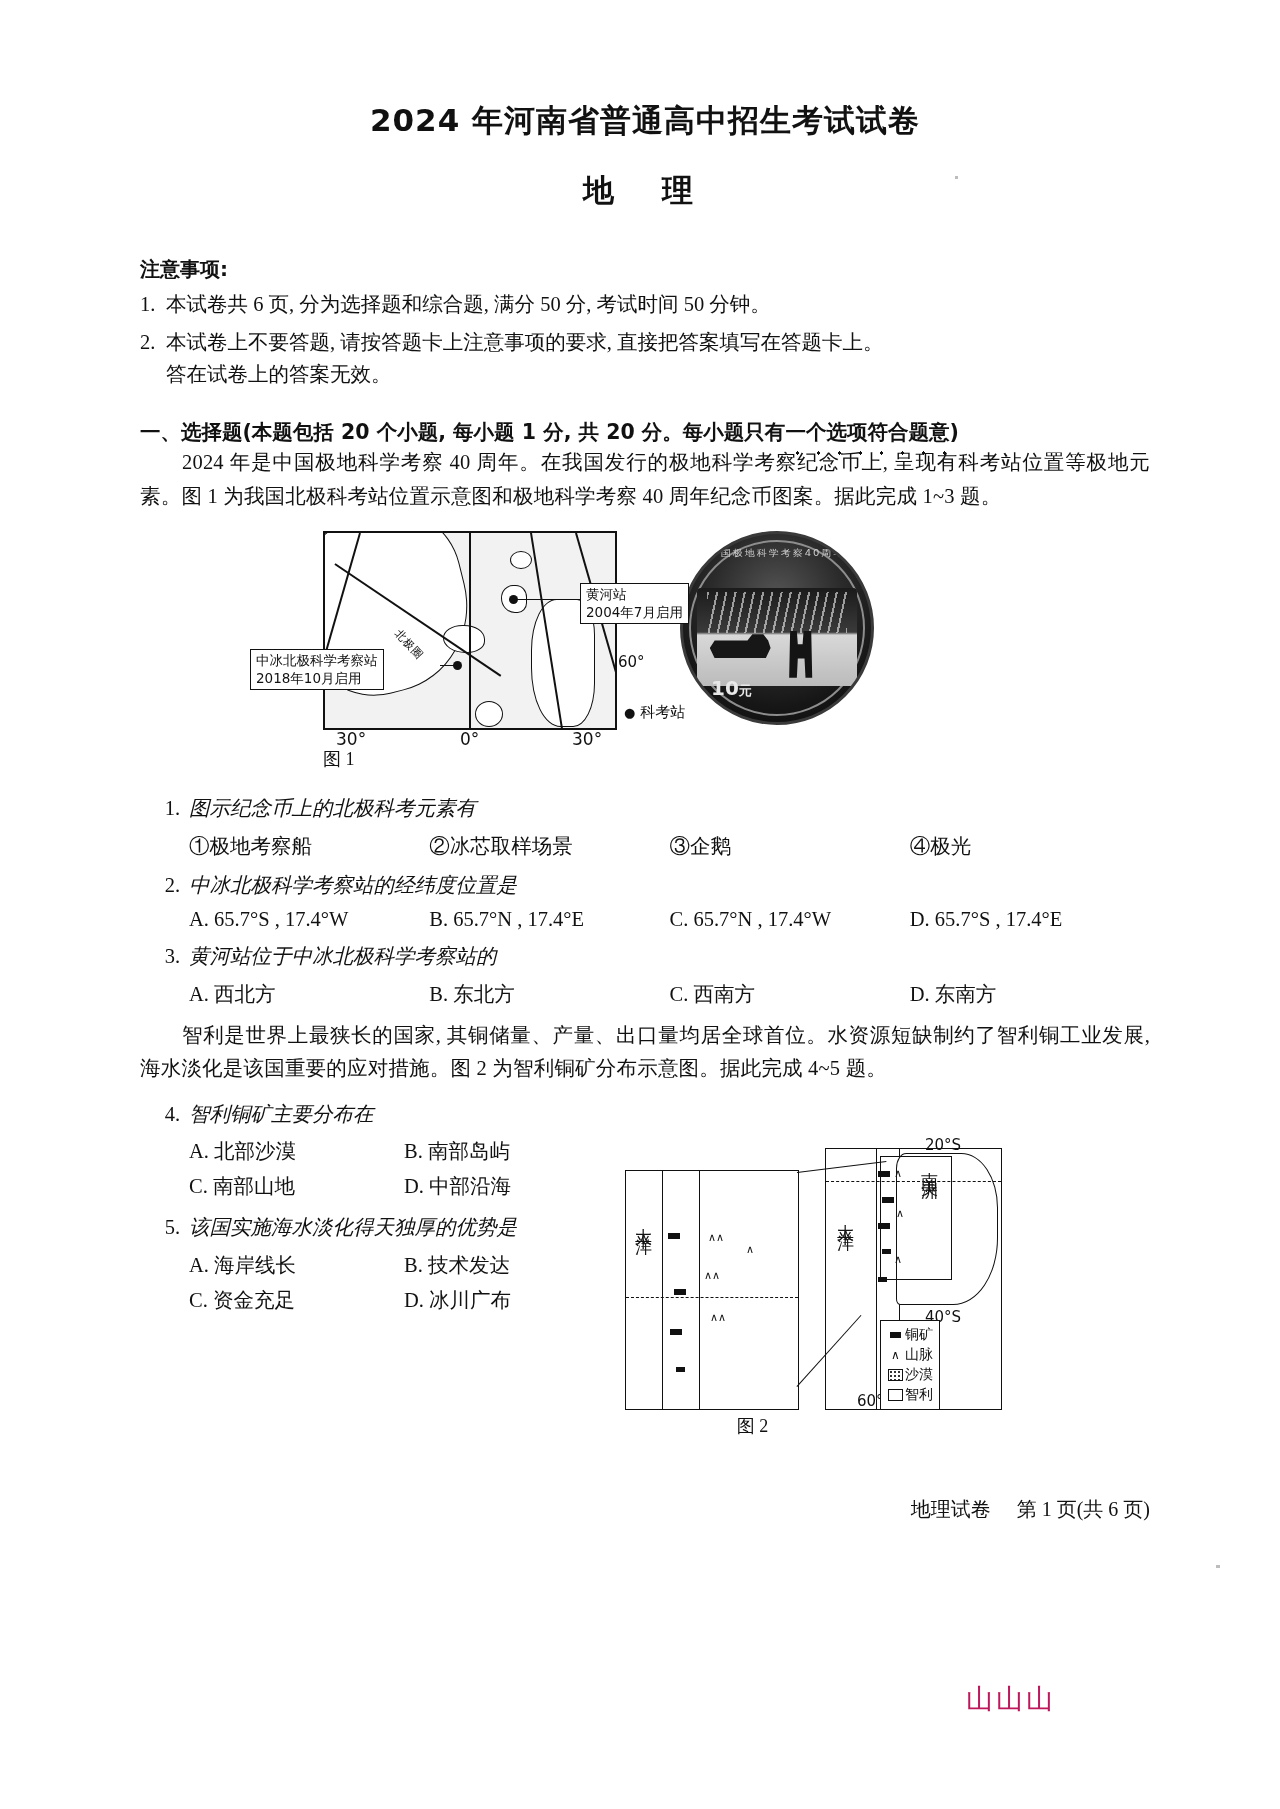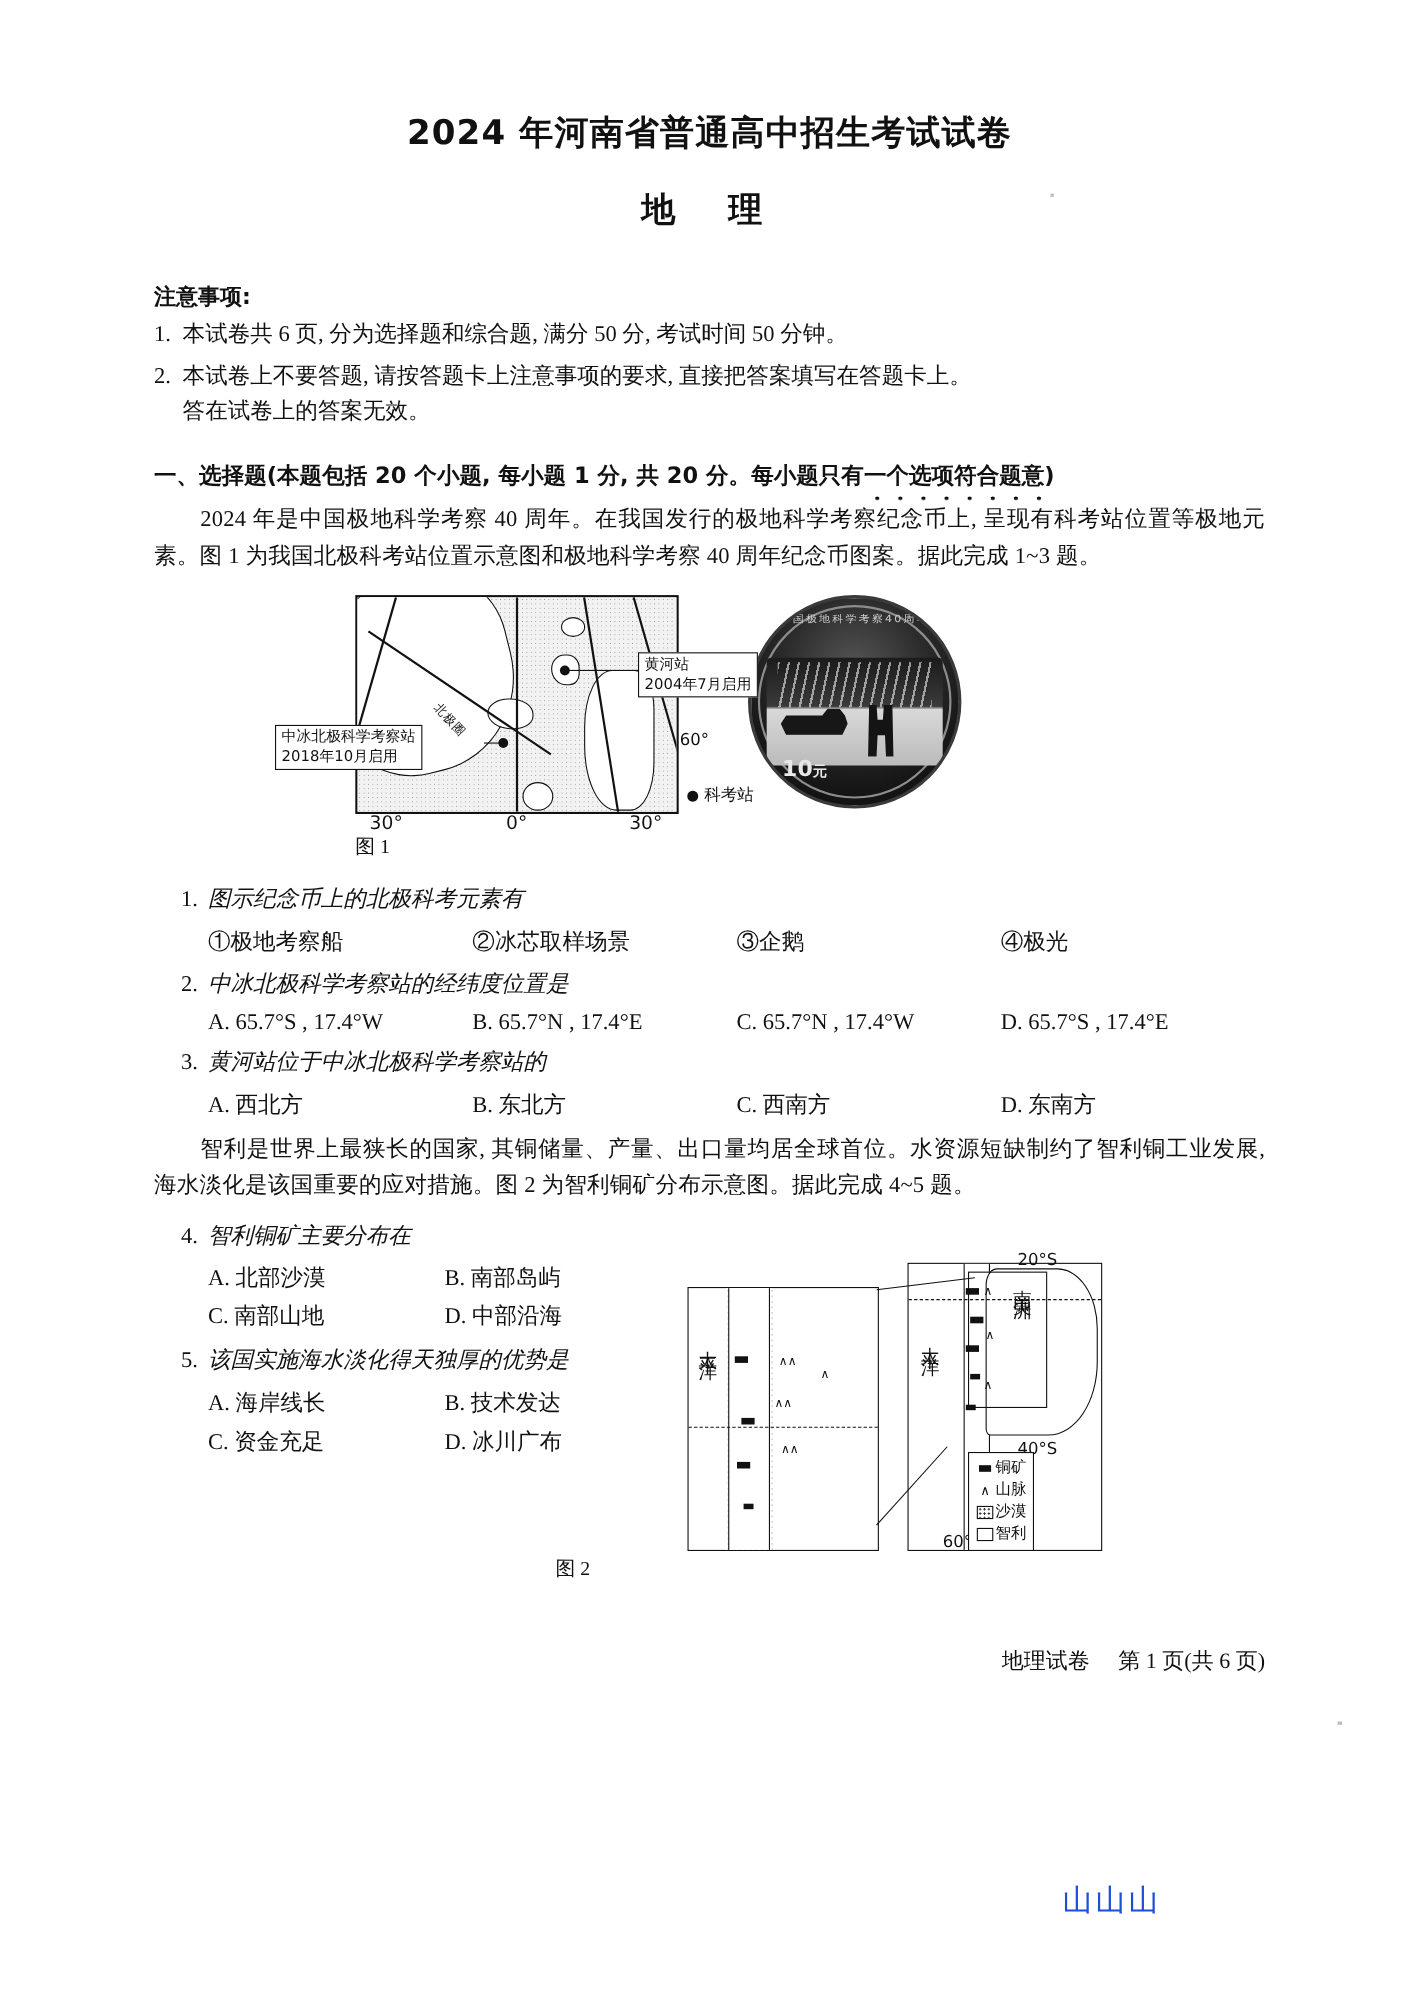--- a/index.html
+++ b/index.html
@@ -83,21 +83,20 @@
     background-size:21px 4px;
     background-repeat:repeat-x;
   }
 
   
   .para{
     font-size:20.5px;
     line-height:1.62;
     text-indent:42px;
     text-align:justify;
-    margin-top:10px;
     letter-spacing:0.2px;
   }
 
   
   .q{
     font-size:20.5px;
     line-height:1.6;
     margin-top:9px;
     display:flex;
   }
@@ -331,38 +330,39 @@
   }
   .f2-legend .row{display:flex;align-items:center;white-space:nowrap;}
   .f2-legend .sw{width:19px;flex:0 0 19px;display:flex;align-items:center;justify-content:center;}
   .sw-ore{width:11px;height:6px;background:#111;}
   .sw-mtn{font-size:12px;line-height:1;}
   .sw-desert{width:13px;height:10px;background-color:#fff;background-image:radial-gradient(circle,#333 0.8px,transparent .9px);background-size:4px 4px;border:1px solid #111;}
   .sw-chile{width:13px;height:10px;border:1.4px solid #111;background:#fff;}
   .fig2-cap{
     position:absolute;
     left:0;top:266px;width:375px;
+    text-align:center;
     font-size:18px;
   }
   .fig2-cap span{margin-left:-120px;}
 
   
   .footer{
     position:absolute;
     left:0;right:0;top:1496px;
     text-align:right;
     font-size:20px;
   }
   .footer .sp{display:inline-block;width:26px;}
 
   .watermark{
     position:absolute;
-    right:96px;bottom:64px;
+    right:96px;bottom:92px;
     font-size:27px;
-    color:#1d4ed8;
+    color:#be185d;
     letter-spacing:3px;
     font-family:"DejaVu Sans","Liberation Sans",sans-serif;
   }
   .speck{position:absolute;background:#bdbdbd;}
 </style>
 </head>
 <body>
 
 <div class="page">
 

